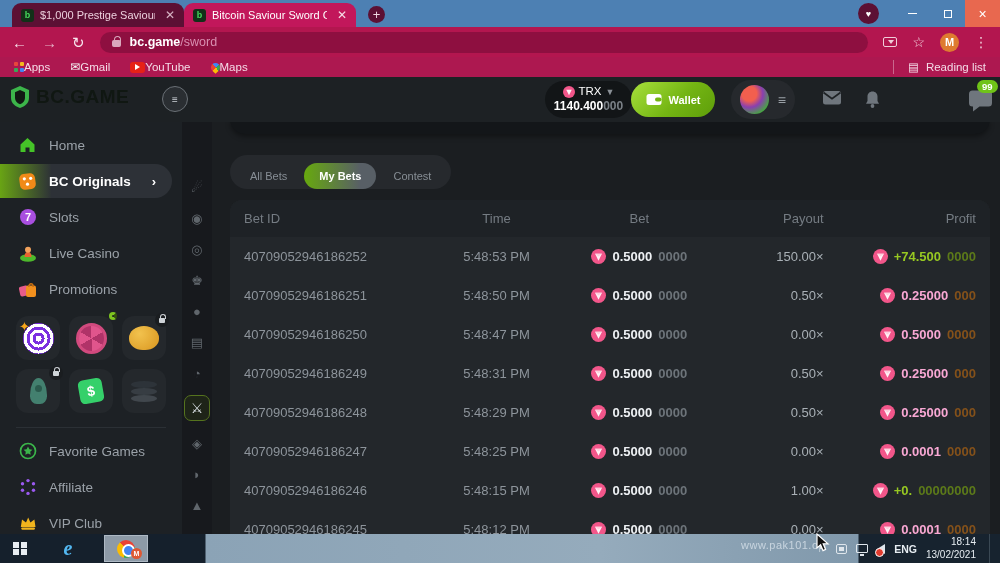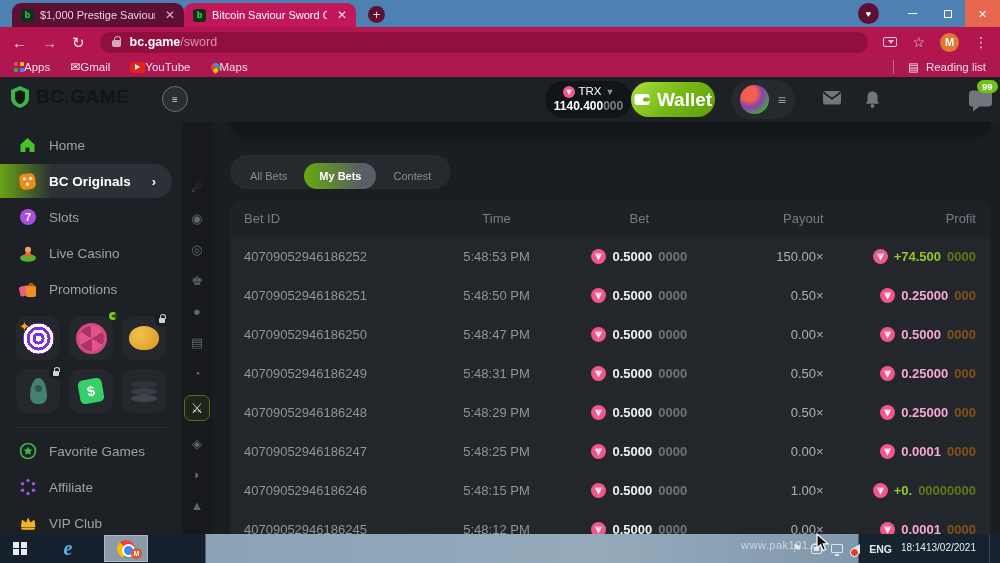--- a/index.html
+++ b/index.html
@@ -49,21 +49,21 @@
 
 .siteheader{position:absolute;top:77px;left:0;right:0;height:45px;background:#1d2124;z-index:2}
 .logo{position:absolute;left:10px;top:9px;display:flex;align-items:center;gap:6px}
 .logotext{font-size:19px;font-weight:900;letter-spacing:.5px;color:#101712}
 .menucircle{position:absolute;left:162px;top:9px;width:26px;height:26px;border-radius:50%;border:1.5px solid #6a7076;background:#2a2e32;color:#cdd3d8;display:flex;align-items:center;justify-content:center;font-size:10px;letter-spacing:0}
 .trxpill{position:absolute;left:545px;top:4px;width:87px;height:37px;background:#121517;border-radius:19px;display:flex;flex-direction:column;align-items:center;justify-content:center;line-height:1.2}
 .trxrow{display:flex;align-items:center;gap:4px;font-size:11.5px;font-weight:normal;color:#fff}
 .chevdown{color:#8a9096;font-size:9px}
 .balrow{font-size:12px;font-weight:bold;color:#fff}
 .balrow .dimtxt{color:#7a8086}
-.walletbtn{position:absolute;left:631px;top:5px;width:84px;height:35px;border-radius:18px;background:linear-gradient(135deg,#a8e03c,#74b513 55%,#5e9e0a);display:flex;align-items:center;justify-content:center;gap:7px;color:#fff;font-weight:bold;font-size:19px}
+.walletbtn{position:absolute;left:631px;top:5px;width:84px;height:35px;border-radius:18px;background:linear-gradient(135deg,#a8e03c,#74b513 55%,#5e9e0a);display:flex;align-items:center;justify-content:center;gap:7px;color:#fff;font-weight:bold;font-size:11px}
 .avatarpill{position:absolute;left:731px;top:3px;width:64px;height:39px;background:#26292d;border-radius:20px;display:flex;align-items:center;padding:0 9px;gap:9px}
 .avatar{width:29px;height:29px;border-radius:50%;background:radial-gradient(circle at 32% 30%,#f25f4e 0 26%,#8a3fb0 48%,#45a840 78%,#2e7a4f)}
 .hamb{color:#9aa0a6;font-size:14px}
 .hdricon{position:absolute;top:13px}
 .hdricon svg{fill:#6f767d}
 .badge99{position:absolute;left:977px;top:3px;background:#6fc318;color:#fff;font-size:9.5px;font-weight:bold;border-radius:8px;padding:1px 5px;z-index:3}
 
 
 .sidebar{position:absolute;left:0;top:122px;width:182px;bottom:29px;background:#1d2125;overflow:hidden}
 .sitem{height:34px;display:flex;align-items:center;gap:12px;padding-left:18px;color:#9aa1a8;font-size:13.5px;position:relative;margin-top:2px}
@@ -128,21 +128,21 @@
 .mbadge{position:absolute;right:5px;bottom:2px;width:11px;height:11px;border-radius:50%;background:#de5833;color:#fff;font-size:7px;font-weight:bold;display:flex;align-items:center;justify-content:center}
 .tray{margin-left:auto;display:flex;align-items:center;gap:9px;padding-right:6px;color:#e6ecf1;height:29px}
 .tflag{color:#dfe6ec;font-size:11px}
 .tico1{width:11px;height:10px;border:1.3px solid #dfe6ec;border-radius:2px;position:relative}
 .tico1::after{content:'';position:absolute;left:2px;top:2px;width:5px;height:4px;background:#dfe6ec}
 .tico2{width:12px;height:9px;border:1.3px solid #dfe6ec;border-radius:1px;position:relative}
 .tico2::after{content:'';position:absolute;left:3px;bottom:-4px;width:4px;height:2.5px;background:#dfe6ec}
 .spk{width:0;height:0;border-top:5px solid transparent;border-bottom:5px solid transparent;border-right:8px solid #dfe6ec;position:relative}
 .spk::after{content:'';position:absolute;left:-2px;top:-1px;width:7px;height:7px;border-radius:50%;background:#e23b2e;border:1px solid #fff}
 .lang{font-size:10.5px;font-weight:bold}
-.clock{display:flex;flex-direction:row;align-items:flex-end;font-size:10px;line-height:1.25;padding-right:4px}
+.clock{display:flex;flex-direction:column;align-items:flex-end;font-size:10px;line-height:1.25;padding-right:4px}
 .showdesk{width:5px;height:29px;border-left:1px solid #3a4854}
 .watermark{position:absolute;left:741px;top:539px;font-size:11px;color:rgba(220,229,238,.75);z-index:6;letter-spacing:.5px}
 .cursor{position:absolute;left:816px;top:533px;z-index:9}
 </style>
 </head>
 <body>
 
 <div class="screen">
 
   <div class="tabstrip">

